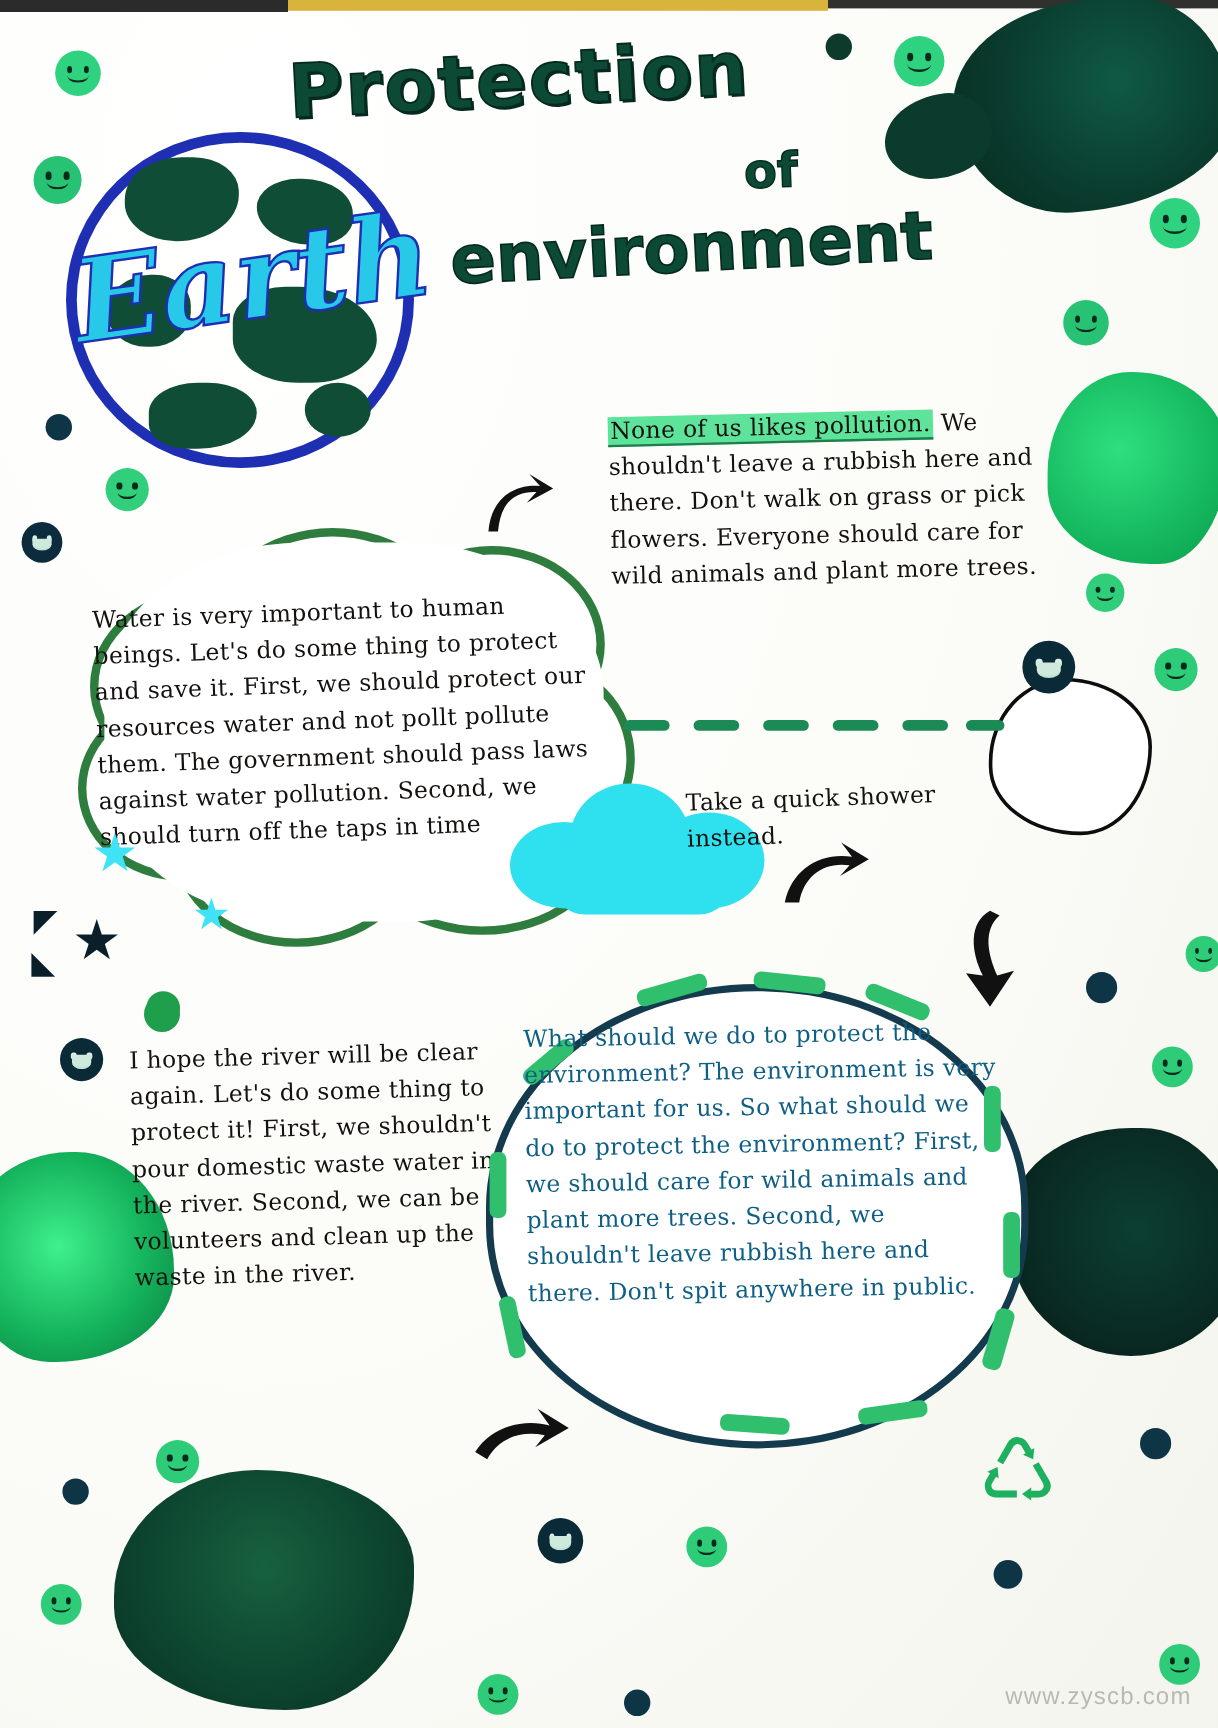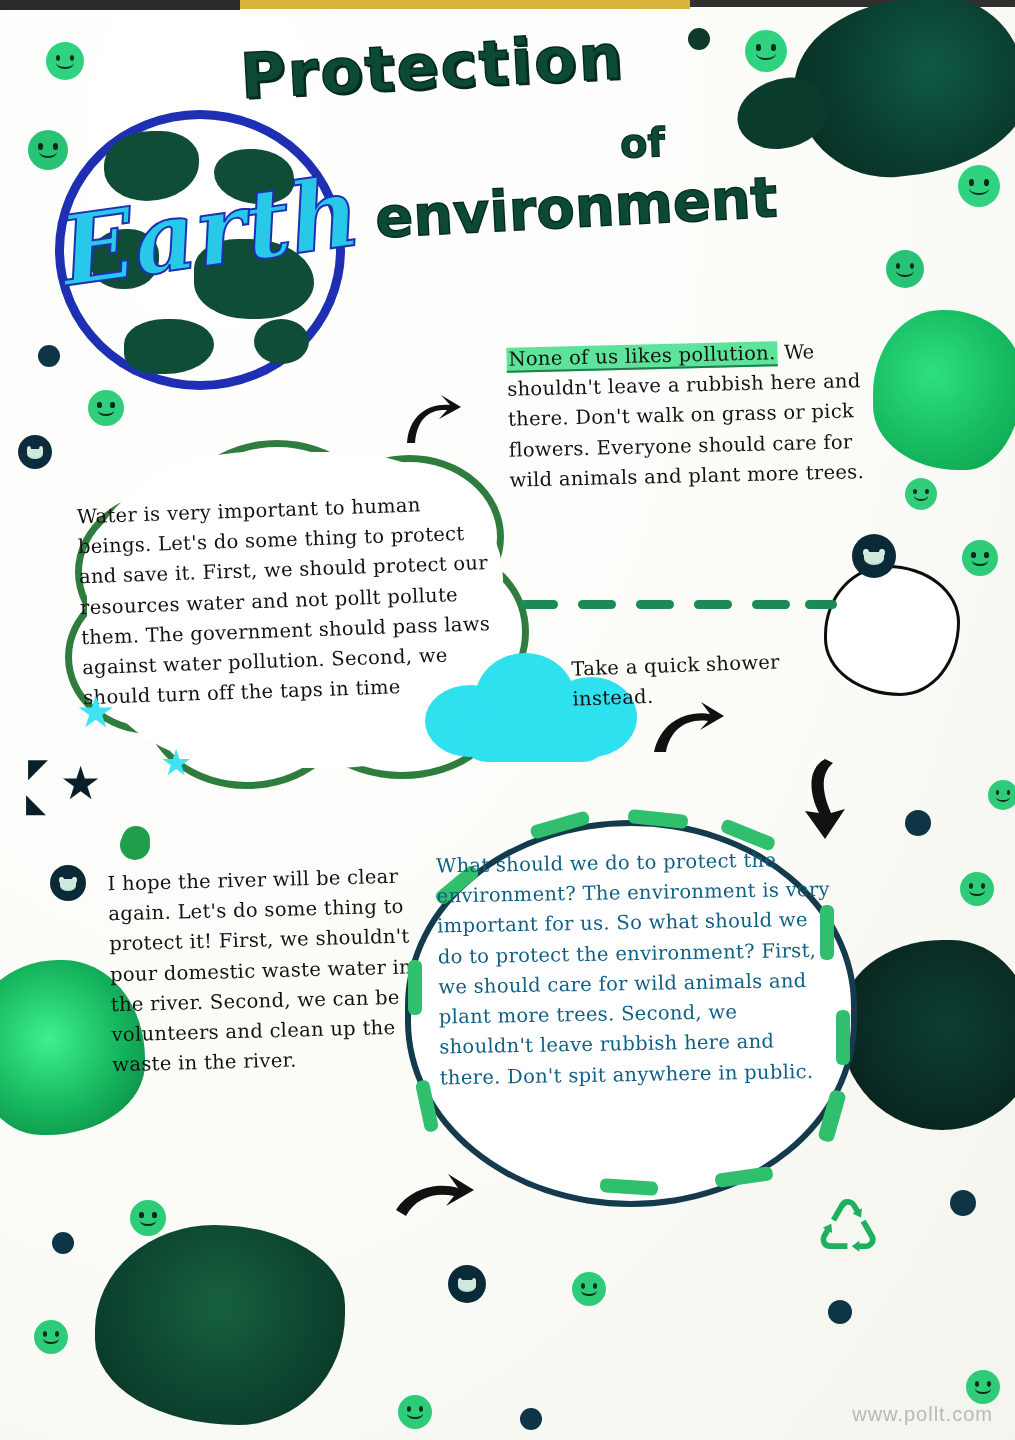--- a/index.html
+++ b/index.html
@@ -337,14 +337,14 @@
   <div class="dash" style="left:420px;top:1080px;width:14px;height:52px;transform:rotate(-12deg);"></div>
   <div class="dash" style="left:408px;top:960px;width:14px;height:55px;"></div>
   <div class="dash" style="left:432px;top:878px;width:50px;height:14px;transform:rotate(-40deg);"></div>
 
   <div class="hand teal" style="left:438px;top:848px;width:395px;transform:rotate(-1deg);">
     <span>What should we do to protect the environment? The environment is very important for us. So what should we do to protect the environment? First, we should care for wild animals and plant more trees. Second, we shouldn't leave rubbish here and there. Don't spit anywhere in public.</span>
   </div>
 
   <div class="recycle">♺</div>
 
-  <div class="watermark">www.pollt.com</div>
+  <div class="watermark">www.zyscb.com</div>
 </div>
 
 </body></html>

